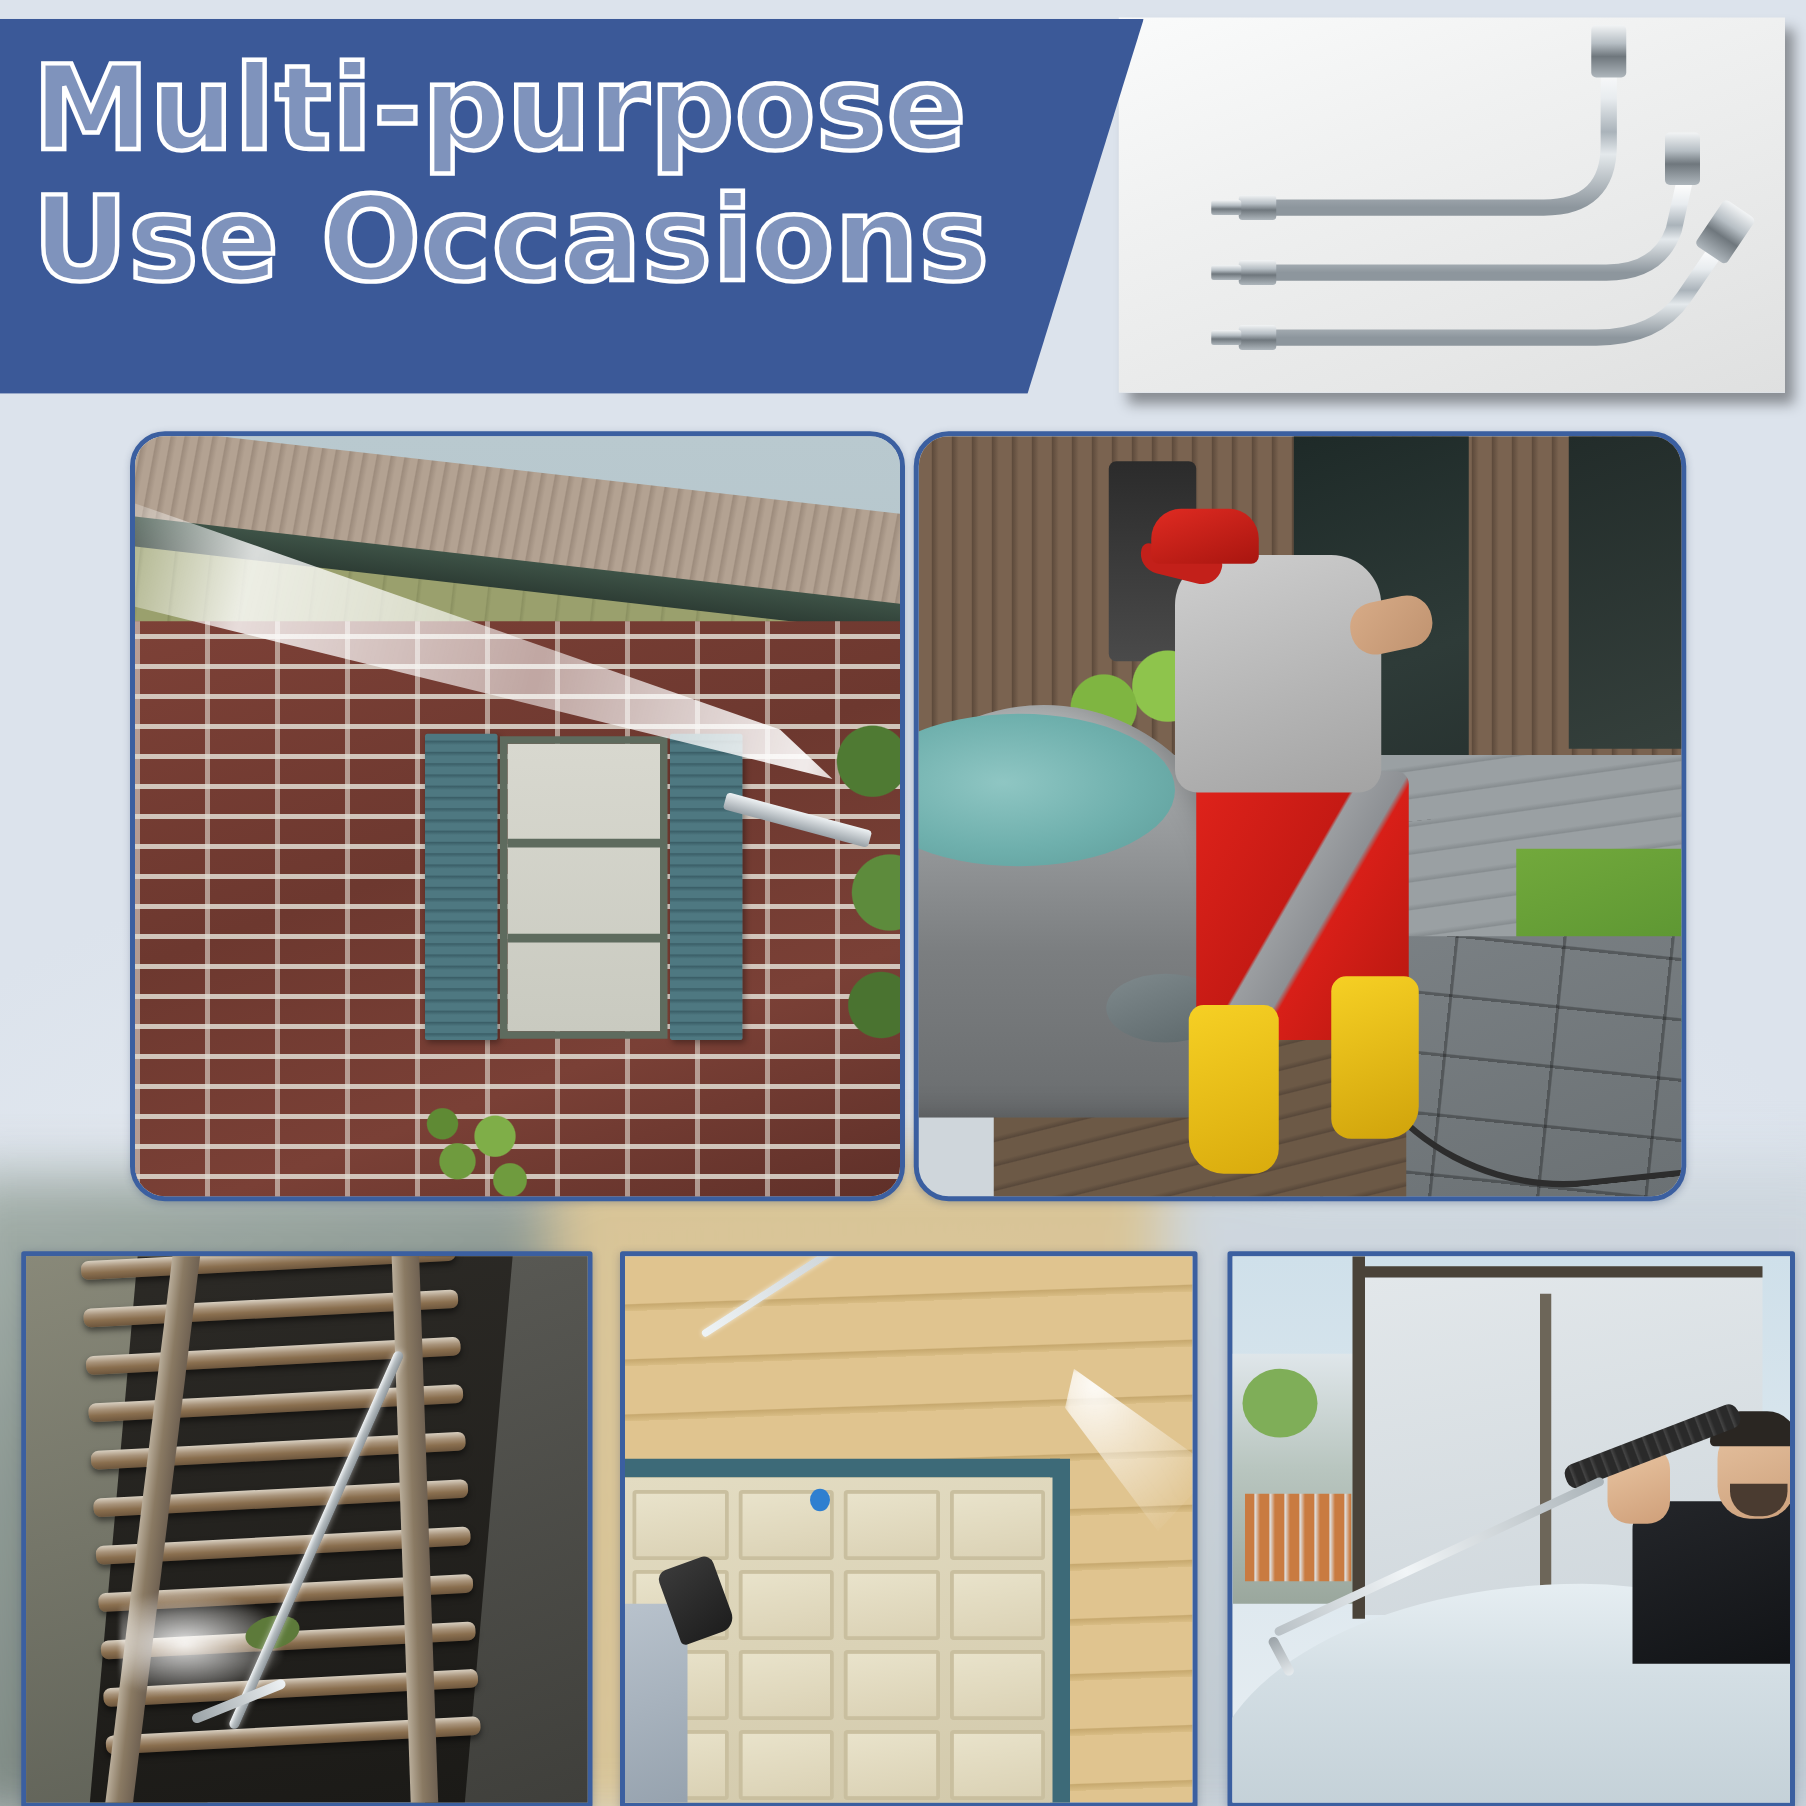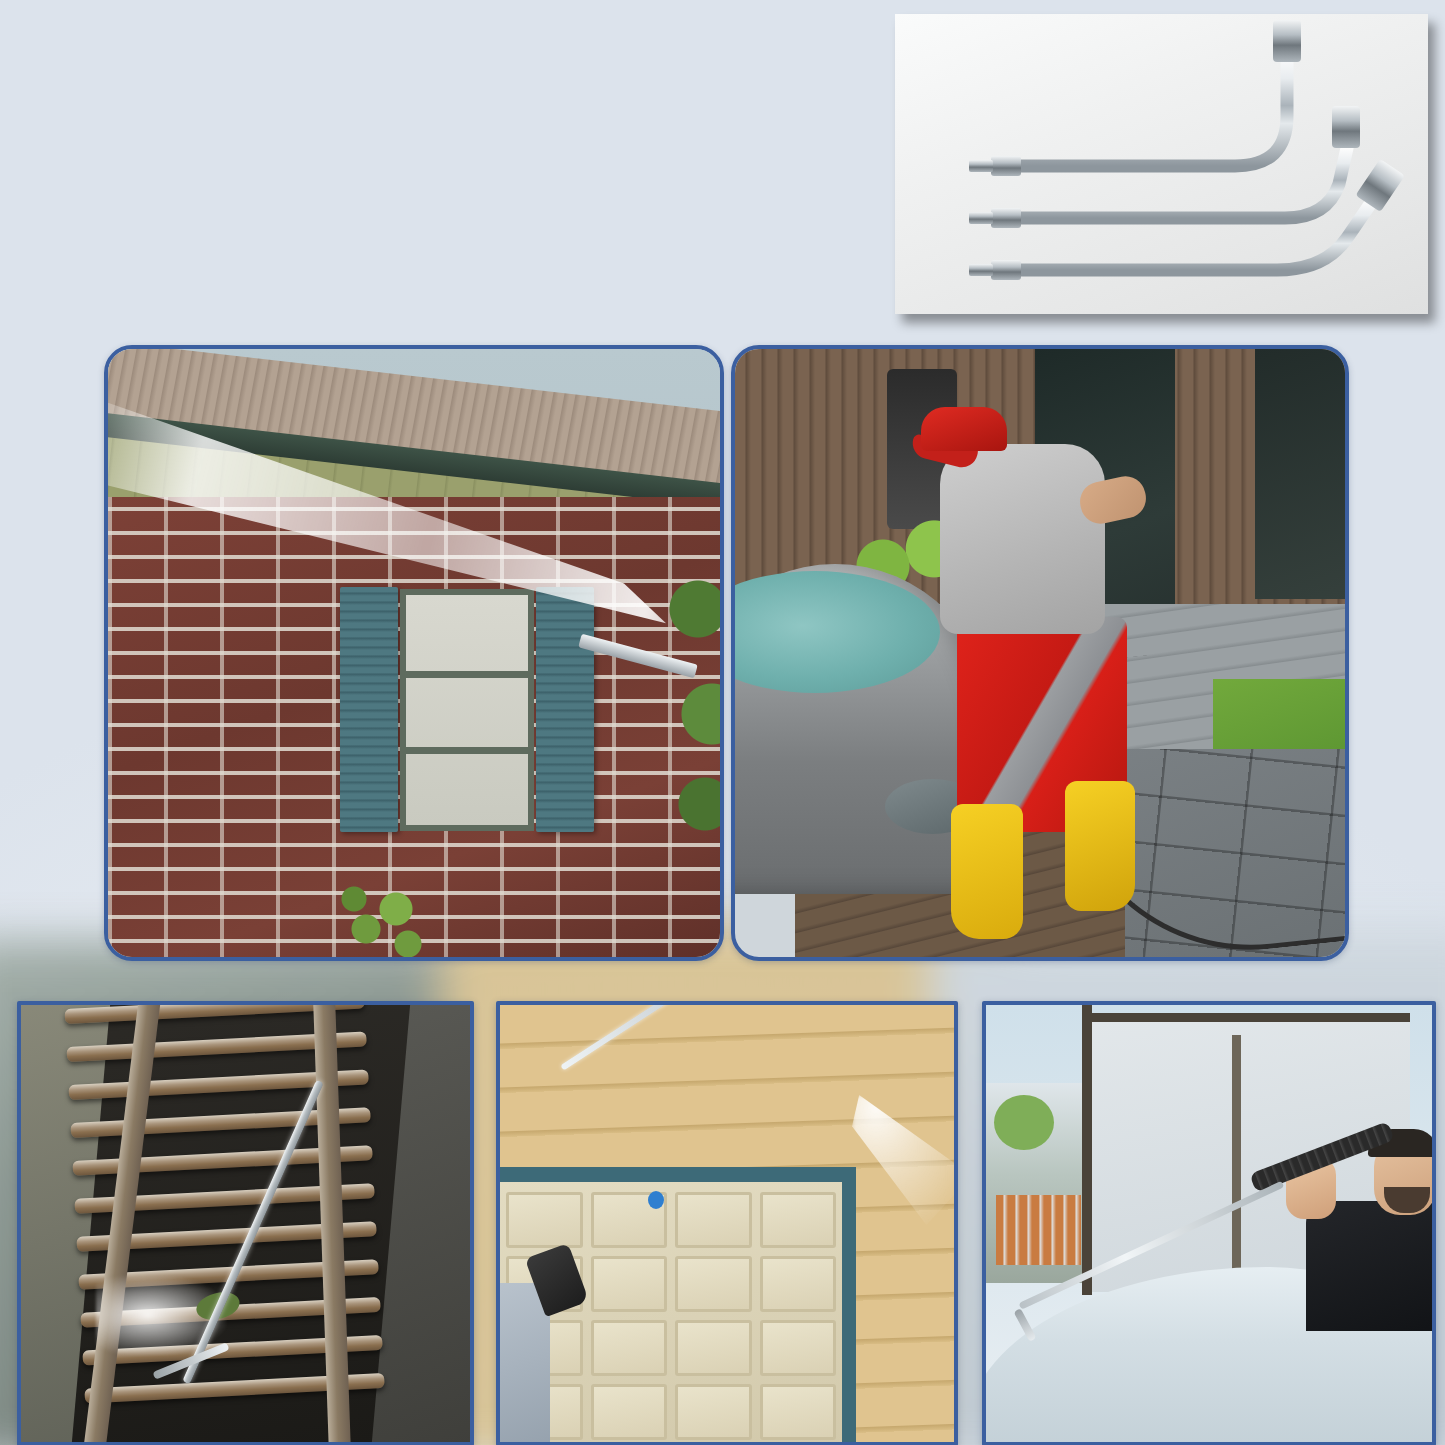--- a/index.html
+++ b/index.html
@@ -307,20 +307,24 @@
             <rect x="96" y="246" width="30" height="20" rx="3" fill="url(#nut)"></rect>
             <rect x="74" y="250" width="24" height="12" rx="2" fill="url(#nut)"></rect>
             <g transform="rotate(34 486 172)">
               <rect x="470" y="150" width="30" height="44" rx="4" fill="url(#nut)"></rect>
             </g>
           </g>
         </svg>
       </div>
     </div>
 
+    <div class="banner">
+      <div class="banner-title">Multi-purpose
+Use Occasions</div>
+    </div>
   </div>
 
   <div class="tile tile-top" id="tile-brick">
     <div class="scene">
       <div class="s1-sky"></div>
       <div class="s1-roof"></div>
       <div class="s1-fascia"></div>
       <div class="s1-soffit"></div>
       <div class="s1-brick"></div>
       <div class="s1-shutter s1-sh1"></div>

